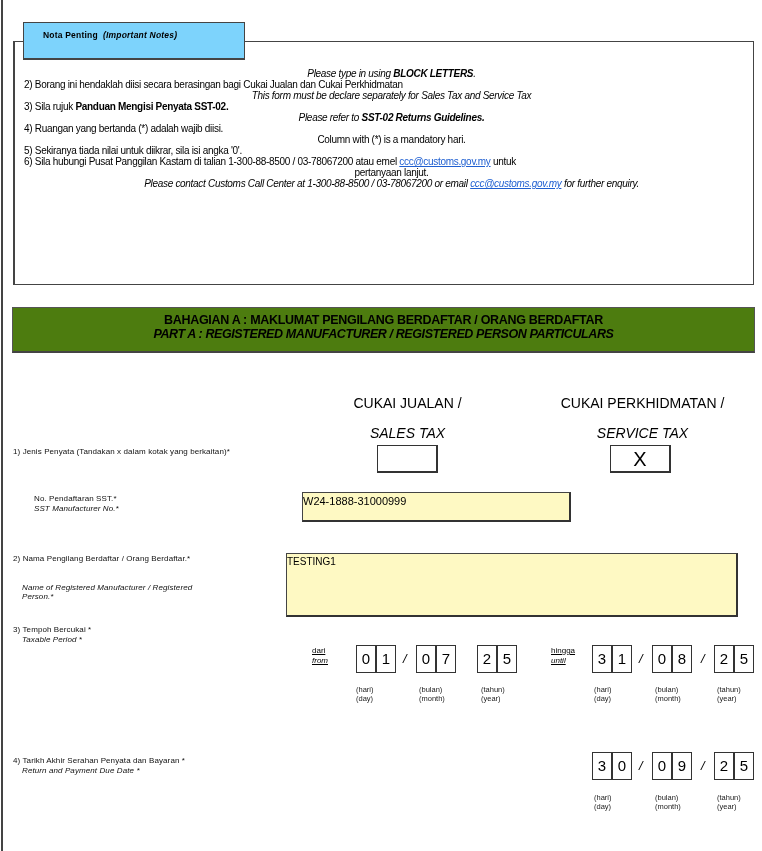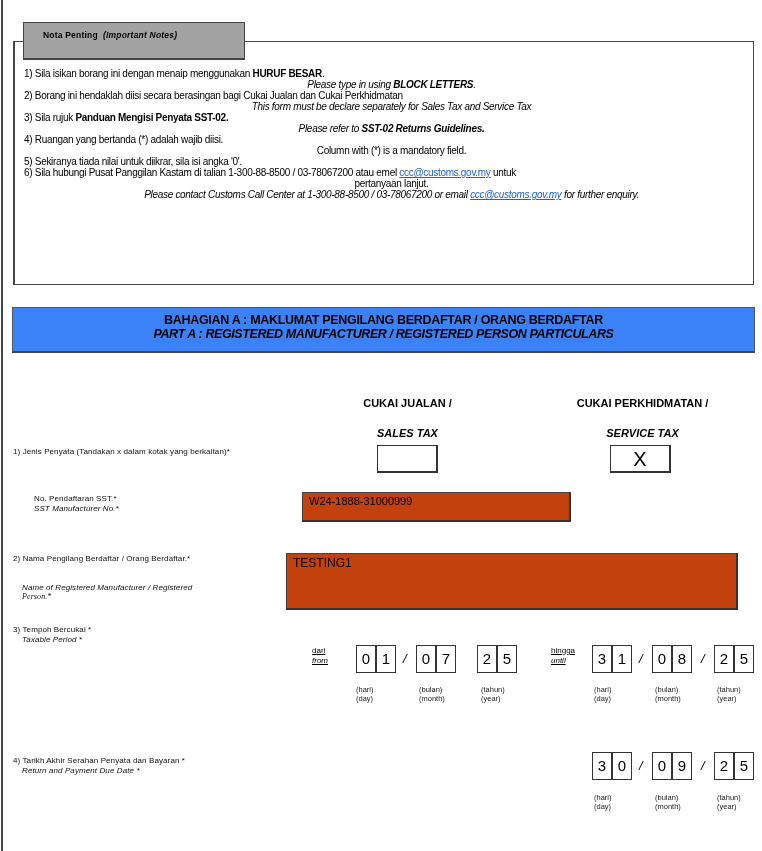--- a/index.html
+++ b/index.html
@@ -5,50 +5,50 @@
   html, body { margin:0; padding:0; background:#fff; }
   body { width:762px; height:851px; position:relative; overflow:hidden;
          font-family:"Liberation Sans", sans-serif; color:#000; }
   .abs { position:absolute; }
   .page-left-border { left:1px; top:0; width:2px; height:851px; background:#444; }
 
   
   .notes-box { left:13px; top:41px; width:741px; height:244px; border:1px solid #444;
                border-left:2px solid #444; box-sizing:border-box; background:#fff; }
   .notes-tab { left:23px; top:22px; width:222px; height:38px; border:1px solid #444;
-               border-bottom:2px solid #444; box-sizing:border-box; background:#a3a3a3; }
+               border-bottom:2px solid #444; box-sizing:border-box; background:#7dd3fc; }
   .notes-tab-text { position:absolute; left:19px; top:7px; font-size:8.5px; font-weight:bold; letter-spacing:0.2px; }
   .notes-tab-text i { font-style:italic; }
   .notes-list { left:24px; top:68px; width:725px; font-size:10px; line-height:11px; letter-spacing:-0.3px; }
   .note-line { white-space:nowrap; }
   .note-line.indent { padding-left:10px;text-align:center; }
   .b { font-weight:bold; }
   .it { font-style:italic; }
   .link { color:#1f5fd1; text-decoration:underline; }
 
   
   .banner { left:12px; top:307px; width:743px; height:46px; background:#99c1fb;
             border:1px solid #555; border-bottom:2px solid #444; box-sizing:border-box;
             text-align:center; }
   .banner-line1 { font-size:12.5px; font-weight:bold; margin-top:5px; letter-spacing:-0.3px; }
   .banner-line2 { font-size:12.5px; font-weight:bold; font-style:italic; letter-spacing:-0.4px; }
 
   
-  .col-head { font-size:11px; font-weight:bold; text-align:center; line-height:10px; }
+  .col-head { font-size:14px; font-weight:normal; text-align:center; line-height:10px; }
   .col-head .it { font-style:italic;margin-top:20px; }
 
   
   .lbl { font-size:8px; line-height:9.5px; color:#111; letter-spacing:0.1px; }
   .lbl .it { font-style:italic; }
 
   .checkbox { width:61px; height:28px; border:1px solid #333; border-right:2px solid #333; border-bottom:2px solid #333;
               box-sizing:border-box; text-align:center; font-size:20px; line-height:26px; background:#fff; }
 
   .textbox { border:1px solid #444; border-right:2px solid #333; border-bottom:2px solid #333; box-sizing:border-box;
-             font-size:11px; padding:2px 6px; background:#c2410c; }
+             font-size:11px; padding:2px 0; background:#fef9c3; }
 
   .digit { width:20px; height:28px; border:1px solid #333; box-sizing:border-box; text-align:center;
            font-size:15px; line-height:26px; background:#fff; }
   .slash { font-size:13px; font-style:italic; }
   .small-lbl { font-size:7.5px; line-height:9px; color:#222; }
   .tiny-it { font-size:8px; line-height:10px;text-decoration:underline; }
 </style>
 </head>
 <body>
 
@@ -56,35 +56,34 @@
 
 <div class="abs notes-box"></div>
 <div class="abs notes-tab">
   <div class="notes-tab-text">
     <span>Nota Penting</span>&nbsp;
     <i>(Important Notes)</i>
   </div>
 </div>
 
 <div class="abs notes-list">
-  <div class="note-line"><span>1) Sila isikan borang ini dengan menaip menggunakan </span><span class="b">HURUF BESAR</span><span>.</span></div>
   <div class="note-line indent it"><span>Please type in using </span><span class="b">BLOCK LETTERS</span><span>.</span></div>
   <div class="note-line">2) Borang ini hendaklah diisi secara berasingan bagi Cukai Jualan dan Cukai Perkhidmatan</div>
   <div class="note-line indent it">This form must be declare separately for Sales Tax and Service Tax</div>
   <div class="note-line"><span>3) Sila rujuk </span><span class="b">Panduan Mengisi Penyata SST-02</span><span class="b">.</span></div>
   <div class="note-line indent it"><span>Please refer to </span><span class="b">SST-02 Returns Guidelines</span><span class="b">.</span></div>
   <div class="note-line">4) Ruangan yang bertanda (*) adalah wajib diisi.</div>
-  <div class="note-line indent">Column with (*) is a mandatory field.</div>
+  <div class="note-line indent">Column with (*) is a mandatory hari.</div>
   <div class="note-line">5) Sekiranya tiada nilai untuk diikrar, sila isi angka '0'.</div>
   <div class="note-line"><span>6) Sila hubungi Pusat Panggilan Kastam di talian 1-300-88-8500 / 03-78067200 atau emel </span><span class="link">ccc@customs.gov.my</span><span> untuk</span></div>
   <div class="note-line indent">pertanyaan lanjut.</div>
   <div class="note-line indent it"><span>Please contact Customs Call Center at 1-300-88-8500 / 03-78067200 or email </span><span class="link">ccc@customs.gov.my</span><span> for further enquiry.</span></div>
 </div>
 
-<div class="abs banner" style="background: #3b82f6;">
+<div class="abs banner" style="background: #4d7c0f;">
   <div class="banner-line1">BAHAGIAN A : MAKLUMAT PENGILANG BERDAFTAR / ORANG BERDAFTAR</div>
   <div class="banner-line2">PART A : REGISTERED MANUFACTURER / REGISTERED PERSON PARTICULARS</div>
 </div>
 
 <div class="abs col-head" style="left:330px; top:398px; width:155px;">
   <div>CUKAI JUALAN /</div>
   <div class="it">SALES TAX</div>
 </div>
 <div class="abs col-head" style="left:560px; top:398px; width:165px;">
   <div>CUKAI PERKHIDMATAN /</div>
@@ -99,23 +98,23 @@
 
 <div class="abs lbl" style="left:34px; top:494px; width:200px;">
   <div>No. Pendaftaran SST.*</div>
   <div class="it">SST Manufacturer No.*</div>
 </div>
 <div class="abs textbox" style="left:302px; top:492px; width:269px; height:30px;">W24-1888-31000999</div>
 
 <div class="abs lbl" style="left:13px; top:554px; width:260px;">
   <div>2) Nama Pengilang Berdaftar / Orang Berdaftar.*</div>
   <div class="it" style="padding-left:9px;margin-top:19px;">Name of Registered Manufacturer / Registered</div>
-  <div class="it" style="padding-left:9px;font-family:Liberation Serif, serif;">Person.*</div>
+  <div class="it" style="padding-left:9px;">Person.*</div>
 </div>
-<div class="abs textbox" style="left:286px; top:553px; width:452px; height:57px; font-size:12px;">TESTING1</div>
+<div class="abs textbox" style="left:286px; top:553px; width:452px; height:64px; font-size:10px;">TESTING1</div>
 
 <div class="abs lbl" style="left:13px; top:625px; width:200px;">
   <div>3) Tempoh Bercukai *</div>
   <div class="it" style="padding-left:9px;">Taxable Period *</div>
 </div>
 
 <div class="abs tiny-it" style="left:312px; top:646px;">
   <div>dari</div>
   <div class="it" style="font-style:italic;">from</div>
 </div>

